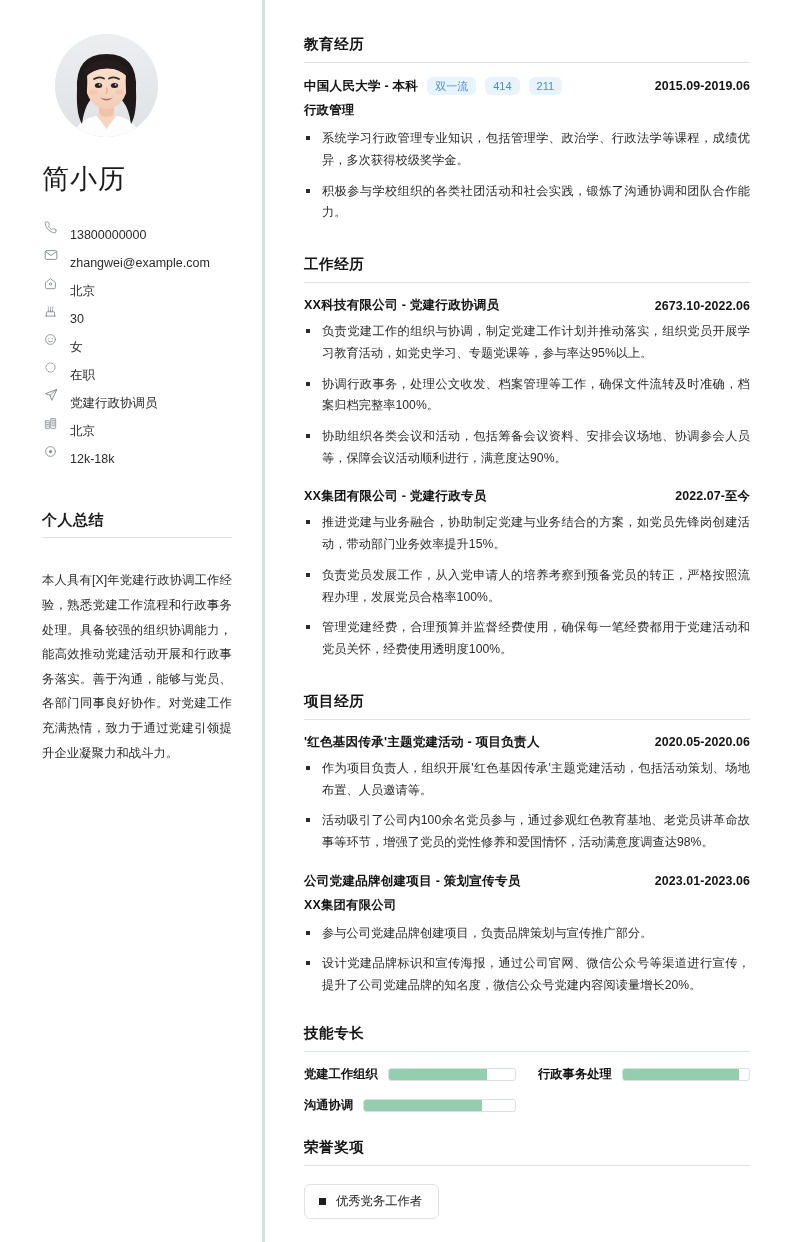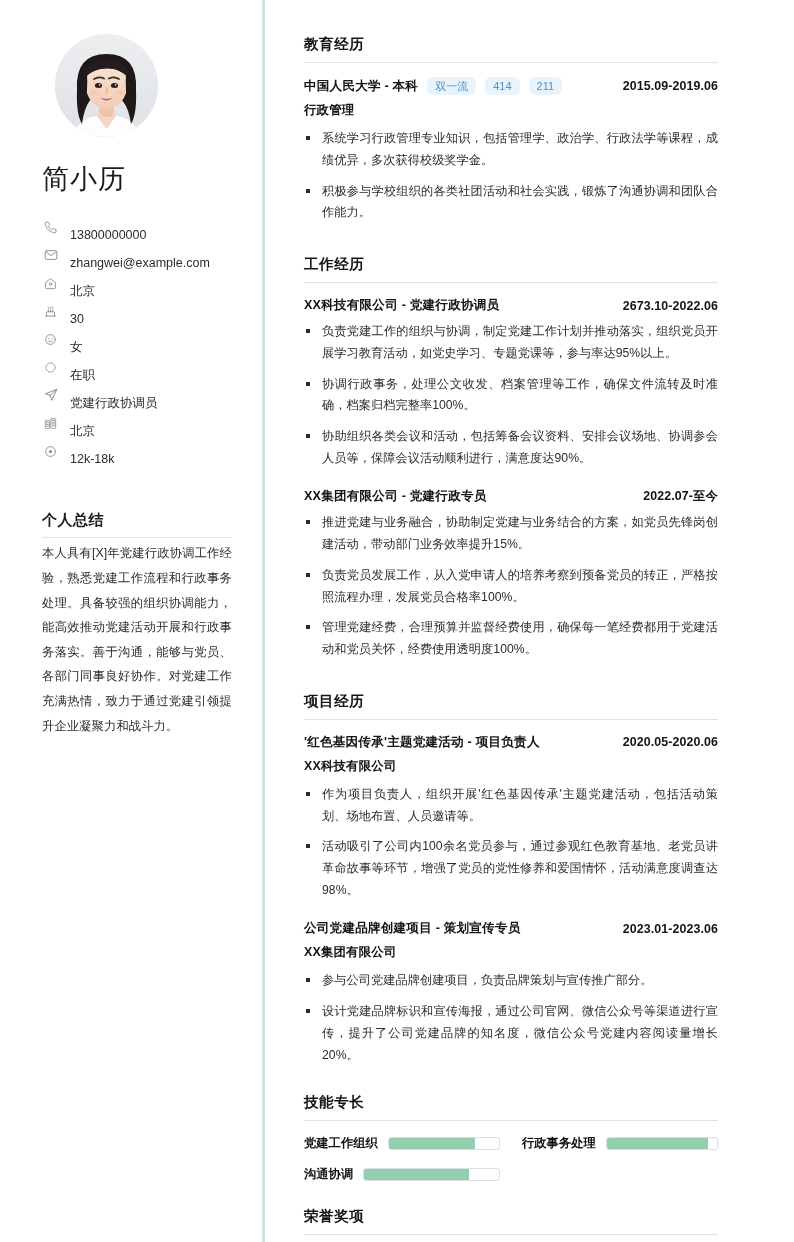--- a/index.html
+++ b/index.html
@@ -75,21 +75,21 @@
   }
 
   .left-section { margin-top: 46px; }
   .left-sec-title {
     font-size: 15px;
     font-weight: bold;
     color: #1b1b1b;
     letter-spacing: .5px;
     padding-bottom: 7px;
     border-bottom: 1px solid #dfe3e4;
-    margin-bottom: 3px;
+    margin-bottom: 30px;
   }
   .summary-text {
     font-size: 12.3px;
     line-height: 2.0;
     color: #2b2b2b;
     text-align: justify;
     letter-spacing: .1px;
   }
 
   
@@ -98,21 +98,21 @@
     left: 262px;
     top: 0;
     bottom: 0;
     width: 3px;
     background: #cfe3dc;
   }
 
   
   .right-col {
     flex: 1;
-    padding: 35px 76px 0 42px;
+    padding: 35px 44px 0 42px;
     min-width: 0;
   }
   .section { margin-bottom: 0; }
   .sec-title {
     font-size: 14.5px;
     font-weight: bold;
     color: #151515;
     letter-spacing: .6px;
     padding-bottom: 8px;
     border-bottom: 1px solid #e0e3e4;
@@ -473,21 +473,20 @@
 
     <div class="section">
       <div class="sec-title">项目经历</div>
       <div class="sec-body">
 
         <div class="entry">
           <div class="entry-head">
             <span class="entry-title">'红色基因传承'主题党建活动 - 项目负责人</span>
             <span class="entry-date">2020.05-2020.06</span>
           </div>
-          <div class="entry-sub">XX科技有限公司</div>
           <ul class="bullets">
             <li>作为项目负责人，组织开展'红色基因传承'主题党建活动，包括活动策划、场地布置、人员邀请等。</li>
             <li>活动吸引了公司内100余名党员参与，通过参观红色教育基地、老党员讲革命故事等环节，增强了党员的党性修养和爱国情怀，活动满意度调查达98%。</li>
           </ul>
         </div>
 
         <div class="gap-10"></div>
 
         <div class="entry">
           <div class="entry-head">

